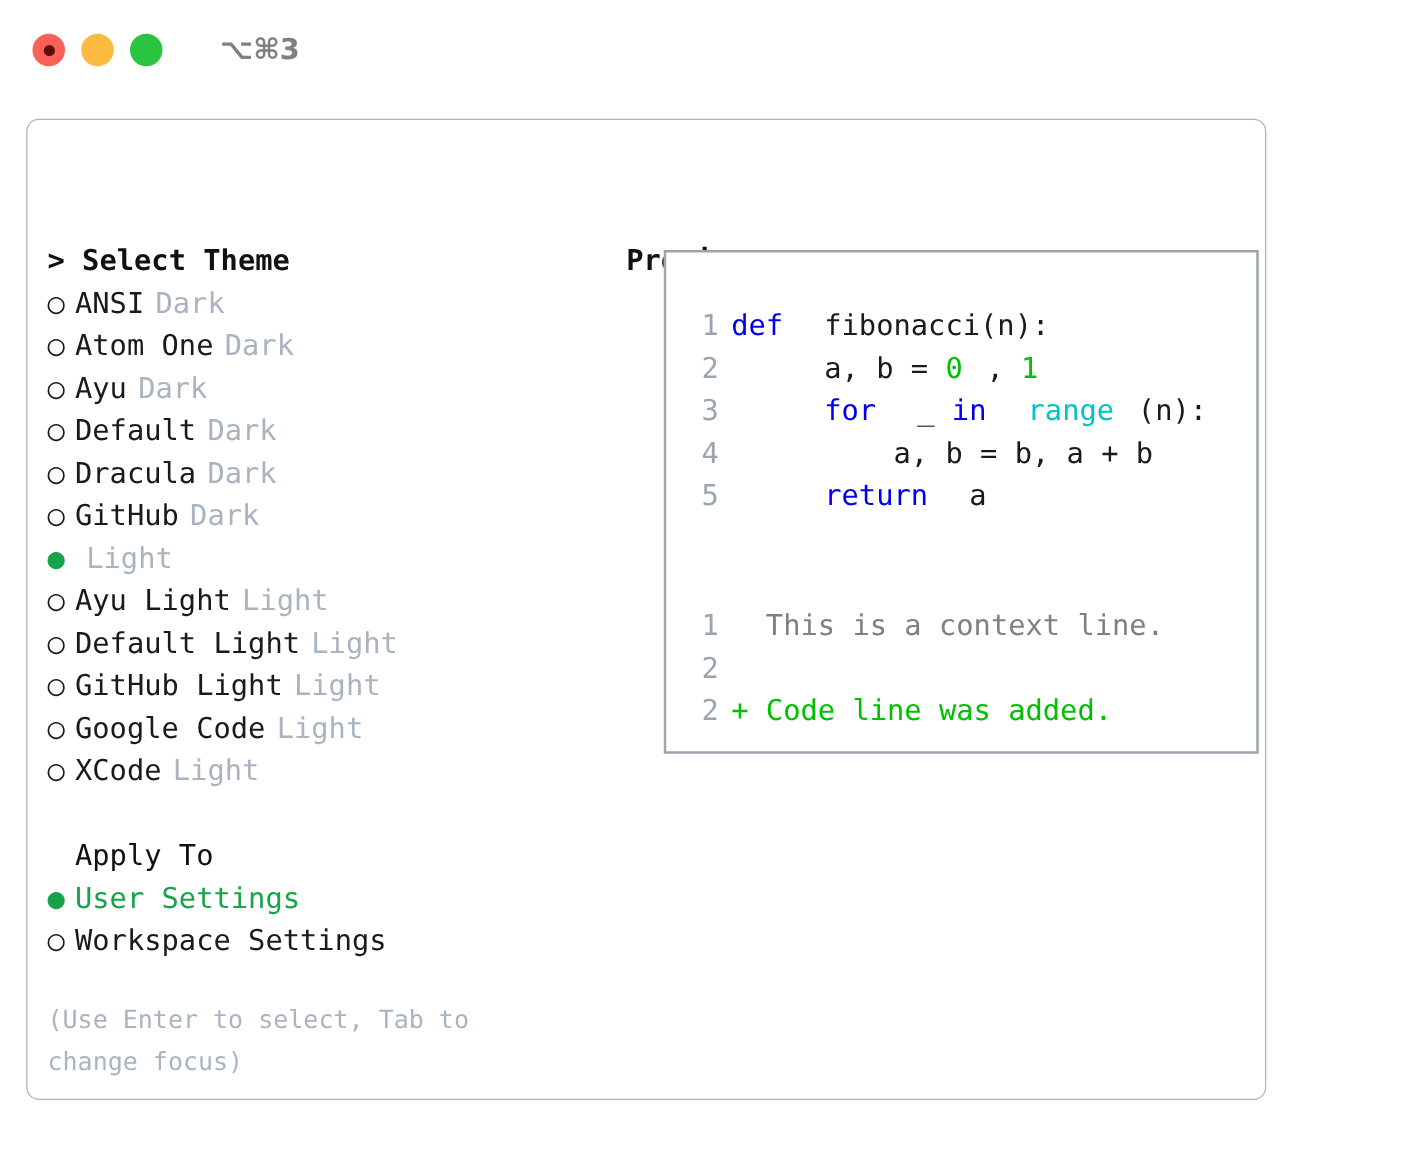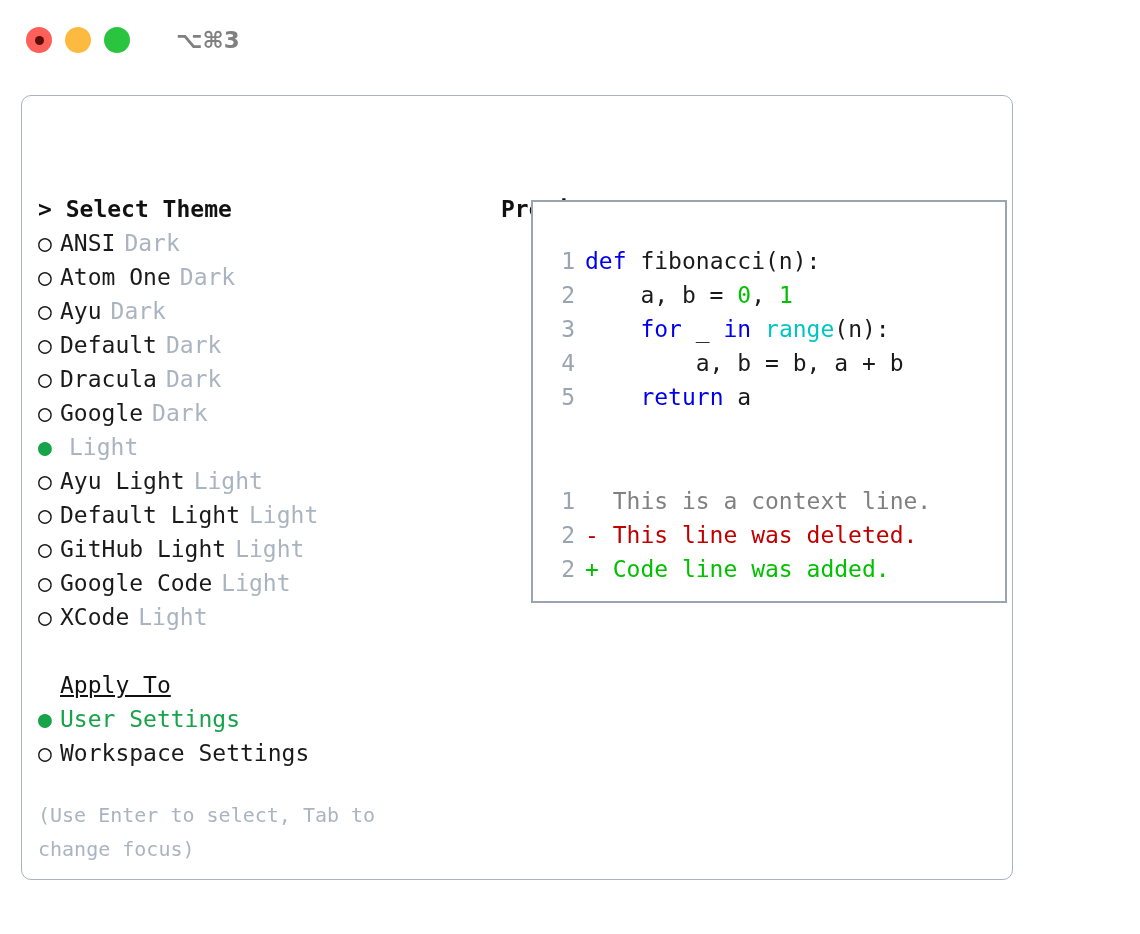--- a/index.html
+++ b/index.html
@@ -117,21 +117,20 @@
   }
 
   .spacer-row { height: 34px; }
 
   #apply-header {
     font-size: 23px;
     color: #111111;
     line-height: 34px;
     padding-left: 22px;
     white-space: pre;
-    text-decoration: underline;
   }
 
   #hint {
     margin-top: 28px;
     font-size: 20px;
     line-height: 34px;
     color: #aab4c0;
     width: 410px;
     white-space: pre-wrap;
   }
@@ -165,21 +164,21 @@
     text-align: right;
     color: #9aa5b1;
     padding-right: 10px;
   }
   .code-txt { color: #1a1a1a; }
   .blank-line { height: 34px; }
 
   .tok-kw   { color: #0000ee; }
   .tok-fn   { color: #00c5c5; }
   .tok-num  { color: #00c000; }
-  .tok-plain{ color: #1a1a1a; }
+  .tok-plain{ color: #1a1a1a; margin-left: 19px; }
 
   .diff-ctx { color: #808080; margin-top: 36px; }
   .diff-del { color: #c00000; }
   .diff-add { color: #00c000; }
 </style>
 </head>
 <body>
 
 <div id="titlebar">
   <div id="traffic-lights">
@@ -197,21 +196,21 @@
   <div id="left-col">
 
     <div class="section-header">&gt; Select Theme</div>
 
     <div id="theme-list">
         <div class="opt-row"><span class="bullet">○</span><span class="opt-label">ANSI</span><span class="opt-tag">Dark</span></div>
         <div class="opt-row"><span class="bullet">○</span><span class="opt-label">Atom One</span><span class="opt-tag">Dark</span></div>
         <div class="opt-row"><span class="bullet">○</span><span class="opt-label">Ayu</span><span class="opt-tag">Dark</span></div>
         <div class="opt-row"><span class="bullet">○</span><span class="opt-label">Default</span><span class="opt-tag">Dark</span></div>
         <div class="opt-row"><span class="bullet">○</span><span class="opt-label">Dracula</span><span class="opt-tag">Dark</span></div>
-        <div class="opt-row"><span class="bullet">○</span><span class="opt-label">Google</span><span class="opt-tag">Dark</span></div>
+        <div class="opt-row"><span class="bullet">○</span><span class="opt-label">GitHub</span><span class="opt-tag">Dark</span></div>
         <div class="opt-row selected"><span class="bullet">●</span><span class="opt-tag">Light</span></div>
         <div class="opt-row"><span class="bullet">○</span><span class="opt-label">Ayu Light</span><span class="opt-tag">Light</span></div>
         <div class="opt-row"><span class="bullet">○</span><span class="opt-label">Default Light</span><span class="opt-tag">Light</span></div>
         <div class="opt-row"><span class="bullet">○</span><span class="opt-label">GitHub Light</span><span class="opt-tag">Light</span></div>
         <div class="opt-row"><span class="bullet">○</span><span class="opt-label">Google Code</span><span class="opt-tag">Light</span></div>
         <div class="opt-row"><span class="bullet">○</span><span class="opt-label">XCode</span><span class="opt-tag">Light</span></div>
       </div>
 
     <div class="spacer-row"></div>
 
@@ -233,20 +232,20 @@
         <div id="code-lines">
             <div class="code-line"><span class="lineno">1</span><span class="code-txt"><span class="tok-kw">def </span><span class="tok-plain">fibonacci(n):</span></span></div>
             <div class="code-line"><span class="lineno">2</span><span class="code-txt"><span class="tok-plain">    a, b = </span><span class="tok-num">0</span><span class="tok-plain">, </span><span class="tok-num">1</span></span></div>
             <div class="code-line"><span class="lineno">3</span><span class="code-txt"><span class="tok-plain">    </span><span class="tok-kw">for</span><span class="tok-plain"> _ </span><span class="tok-kw">in</span><span class="tok-plain"> </span><span class="tok-fn">range</span><span class="tok-plain">(n):</span></span></div>
             <div class="code-line"><span class="lineno">4</span><span class="code-txt"><span class="tok-plain">        a, b = b, a + b</span></span></div>
             <div class="code-line"><span class="lineno">5</span><span class="code-txt"><span class="tok-plain">    </span><span class="tok-kw">return</span><span class="tok-plain"> a</span></span></div>
           </div>
         <div class="blank-line"></div>
         <div id="diff-lines">
             <div class="code-line"><span class="lineno">1</span><span class="diff-ctx">  This is a context line.</span></div>
-            <div class="code-line"><span class="lineno">2</span><span class="diff-del">- This line was deleted.</span></div>
+            <div class="code-line"><span class="lineno">2</span></div>
             <div class="code-line"><span class="lineno">2</span><span class="diff-add">+ Code line was added.</span></div>
           </div>
       </div>
     </div>
   </div>
 
 </div>
 
 </body></html>

